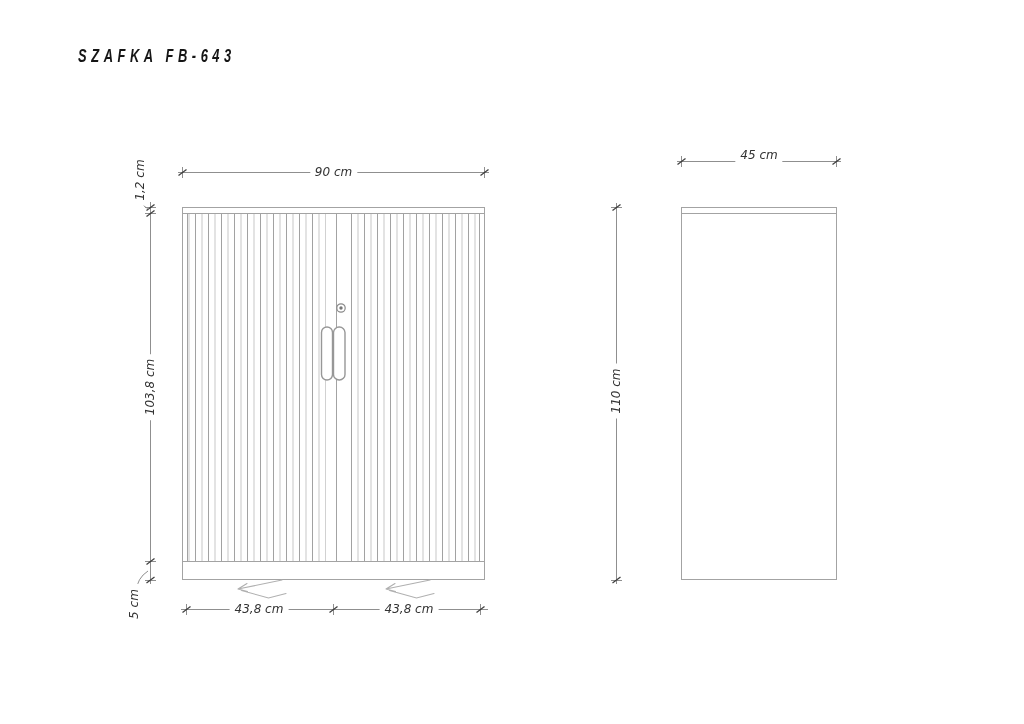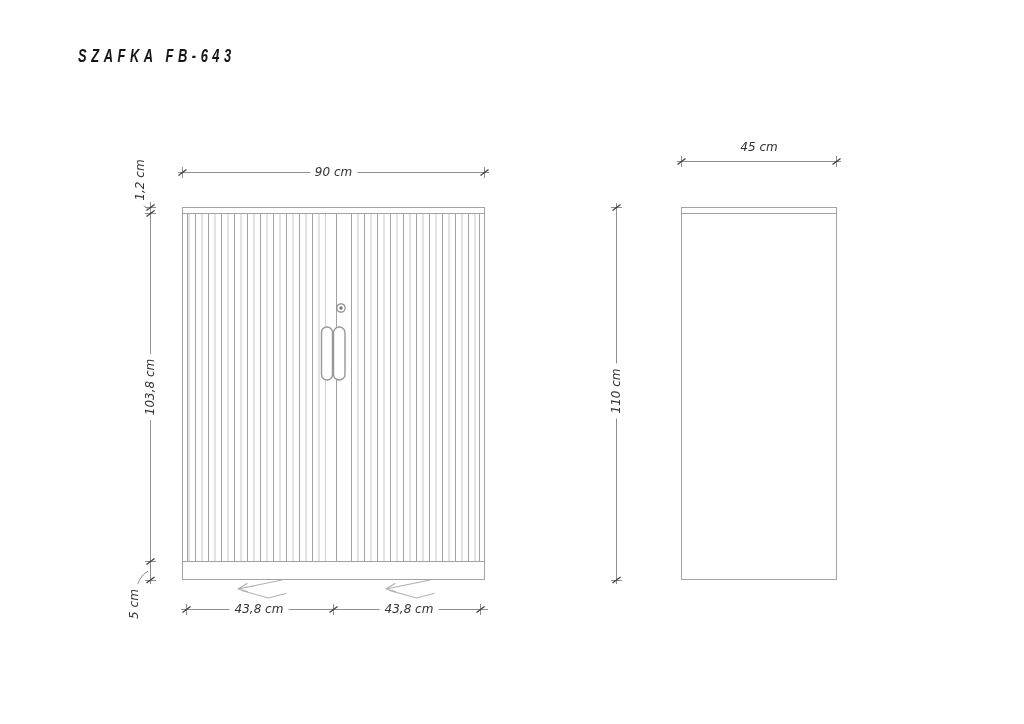--- a/index.html
+++ b/index.html
@@ -136,16 +136,16 @@
   </svg>
 
   <h1 class="drawing-title">SZAFKA FB-643</h1>
 
   <div class="dim-label" style="left:333.5px;top:172px;text-align:right;">90 cm</div>
   <div class="dim-label vert" style="left:140px;top:180px;">1,2 cm</div>
   <div class="dim-label vert" style="left:150px;top:387px;">103,8 cm</div>
   <div class="dim-label vert" style="left:134px;top:604px;">5 cm</div>
   <div class="dim-label" style="left:259px;top:609px;">43,8 cm</div>
   <div class="dim-label" style="left:409px;top:609px;">43,8 cm</div>
-  <div class="dim-label" style="left:759px;top:147px;">45 cm</div>
+  <div class="dim-label" style="left:759px;top:155px;">45 cm</div>
   <div class="dim-label vert" style="left:616px;top:391px;">110 cm</div>
 
 </div>
 
 </body></html>

